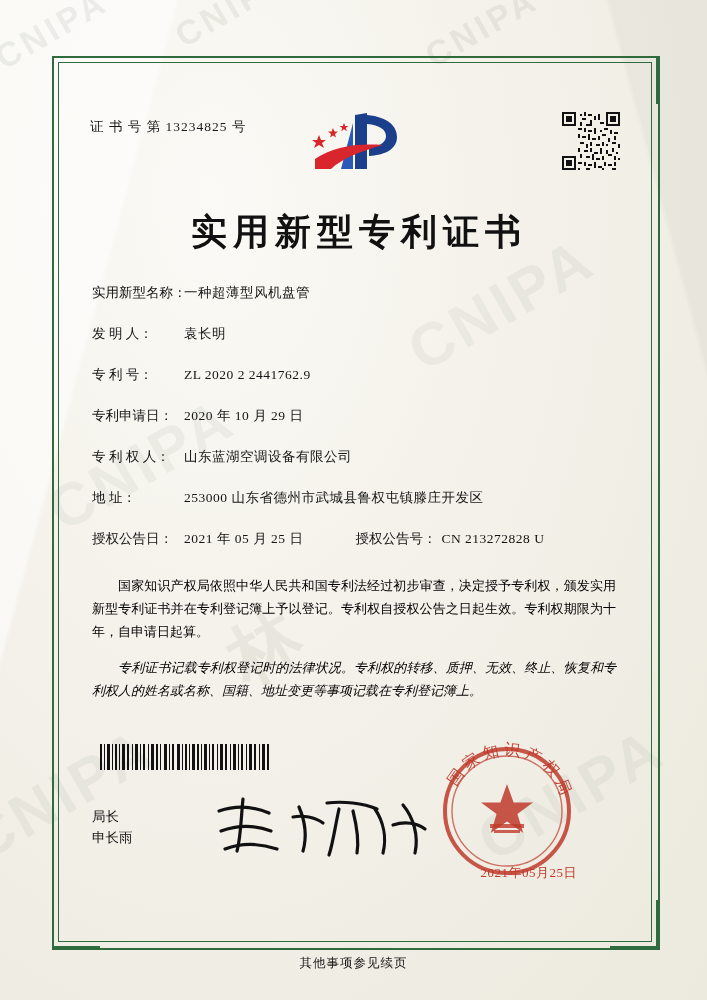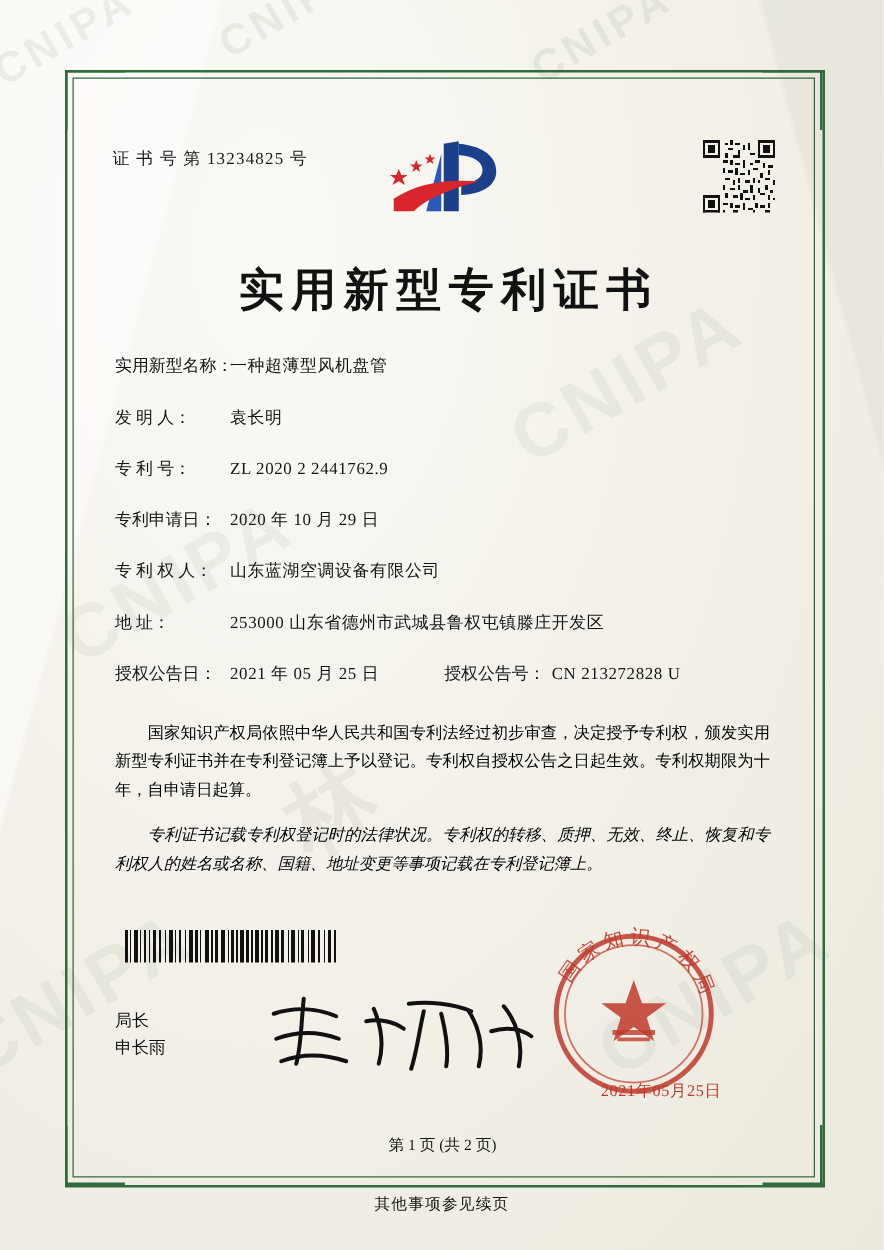--- a/index.html
+++ b/index.html
@@ -353,16 +353,15 @@
         <path d="M120,12 C136,10 156,12 170,18"></path>
         <path d="M132,18 C128,36 126,52 122,64"></path>
         <path d="M146,20 C150,36 152,50 150,62"></path>
         <path d="M168,18 C176,30 180,46 176,62"></path>
         <path d="M196,14 C206,26 212,44 208,62"></path>
         <path d="M186,34 C198,30 210,32 218,38"></path>
       </g>
     </svg>
   </div>
 
-  <div class="page-no">第 1 页 (共 2 页)</div>
 </div>
 
 <div class="footer-note">其他事项参见续页</div>
 
 </body></html>

